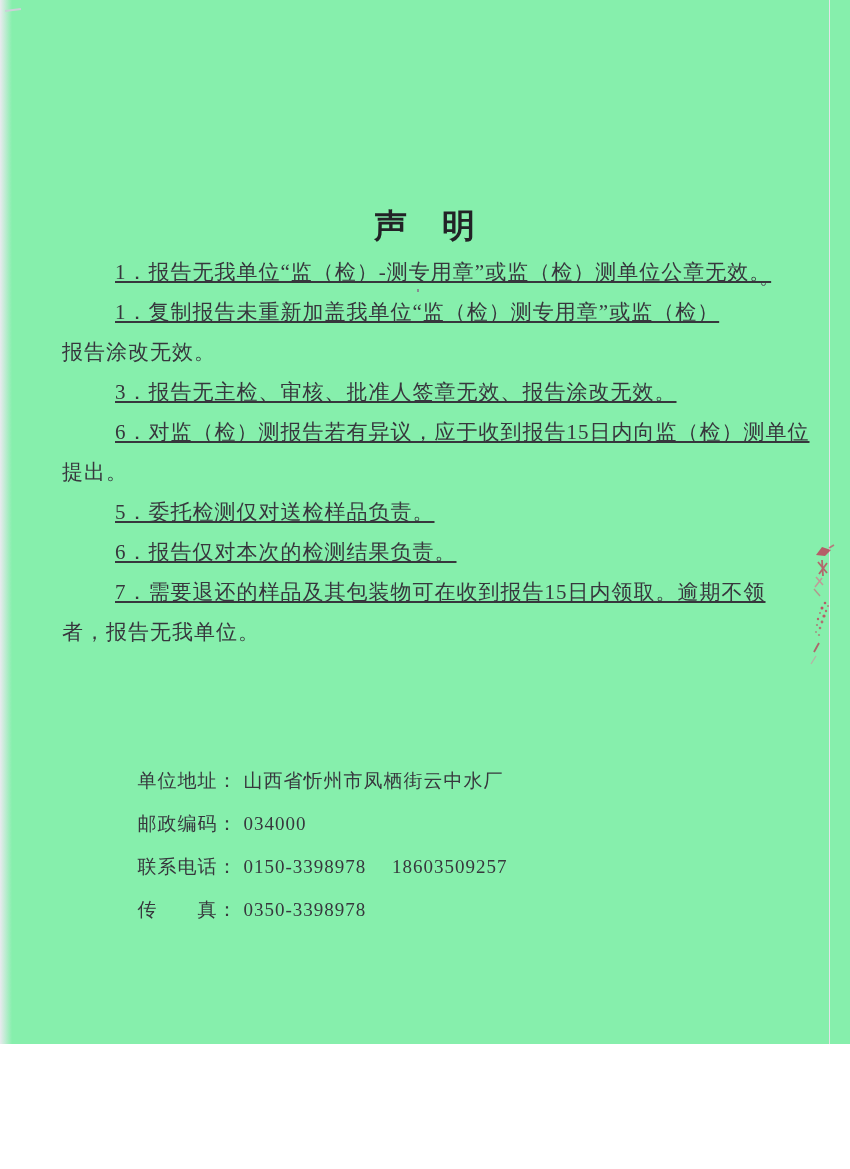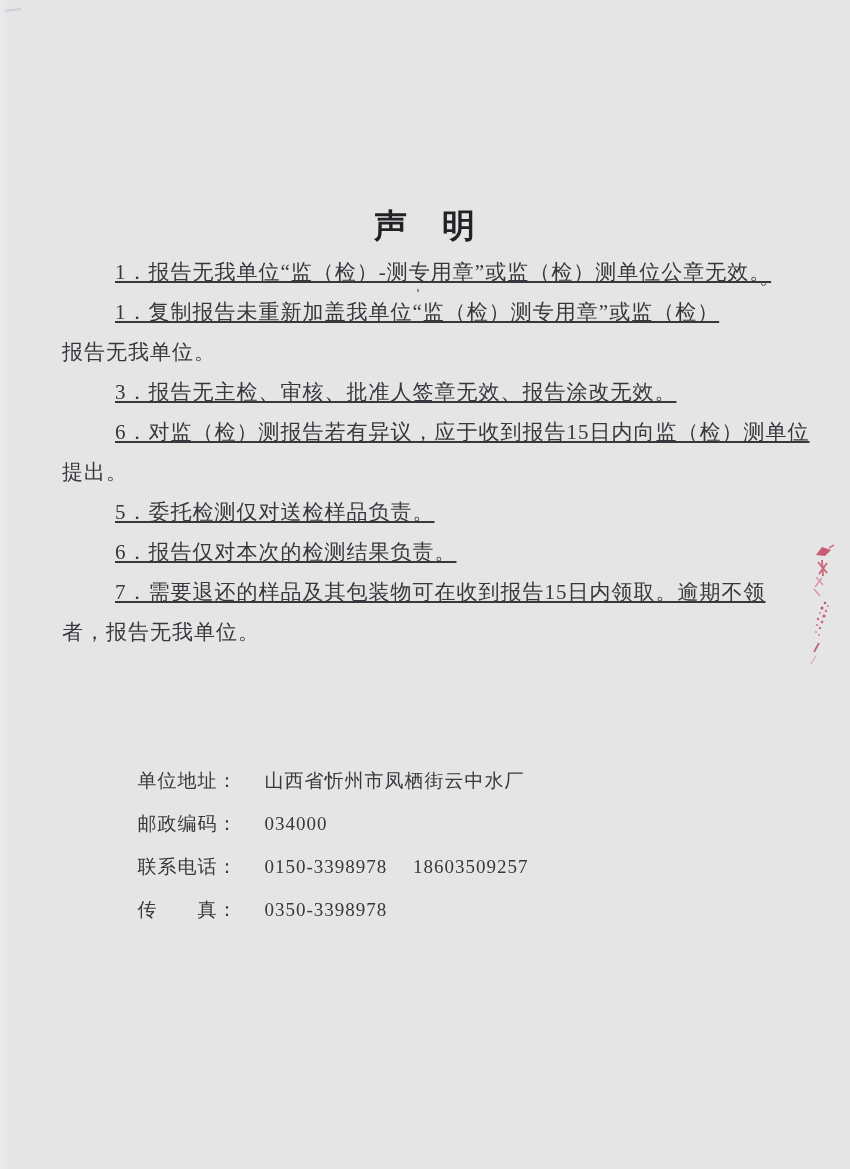--- a/index.html
+++ b/index.html
@@ -2,22 +2,22 @@
 <html><head>
 <meta charset="utf-8">
 <style>
   * { margin: 0; padding: 0; box-sizing: border-box; }
   html, body { background: #ffffff; }
   body { width: 850px; height: 1169px; font-family: "Liberation Serif", "DejaVu Serif", serif; }
 
   .page {
     position: relative;
     width: 850px;
-    height: 1169px;
-    background: #e5e5e5;
+    height: 1044px;
+    background: #86efac;
     overflow: hidden;
     color: #333338;
   }
 
   
   .edge-left {
     position: absolute; left: 0; top: 0; width: 12px; height: 100%;
     background: linear-gradient(90deg, #e9eaef 0%, rgba(255,255,255,0) 100%);
   }
   .scan-line {
@@ -63,42 +63,42 @@
   .contact {
     position: absolute; left: 103px; top: 716px; width: 620px;
   }
   .crow {
     height: 43px; line-height: 43px;
     font-size: 19px;
     letter-spacing: 1px;
     color: #37373d;
     white-space: pre;
   }
-  .crow .cvalue { padding-left: 6px; margin-left: 21px; }
+  .crow .cvalue { padding-left: 6px; }
 
   
   .stamp { position: absolute; left: 806px; top: 542px; }
 </style>
 </head>
 <body>
 
 <div class="page">
 
   <div class="edge-left"></div>
   <div class="scan-line"></div>
   <div class="corner-mark"></div>
   <div class="speck s1"></div>
   <div class="speck s2"></div>
 
   <h1 class="title">声　明</h1>
 
   <div class="body-lines">
     <div class="line indent">1．报告无我单位“监（检）-测专用章”或监（检）测单位公章无效。</div>
     <div class="line indent">1．复制报告未重新加盖我单位“监（检）测专用章”或监（检）</div>
-    <div class="line">报告无我单位。</div>
+    <div class="line">报告涂改无效。</div>
     <div class="line indent">3．报告无主检、审核、批准人签章无效、报告涂改无效。</div>
     <div class="line indent">6．对监（检）测报告若有异议，应于收到报告15日内向监（检）测单位</div>
     <div class="line">提出。</div>
     <div class="line indent">5．委托检测仅对送检样品负责。</div>
     <div class="line indent">6．报告仅对本次的检测结果负责。</div>
     <div class="line indent">7．需要退还的样品及其包装物可在收到报告15日内领取。逾期不领</div>
     <div class="line">者，报告无我单位。</div>
   </div>
 
   <div class="contact">

